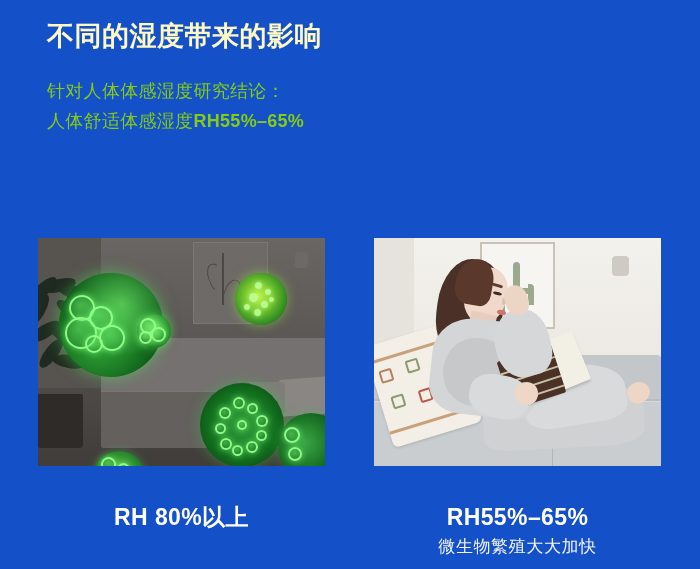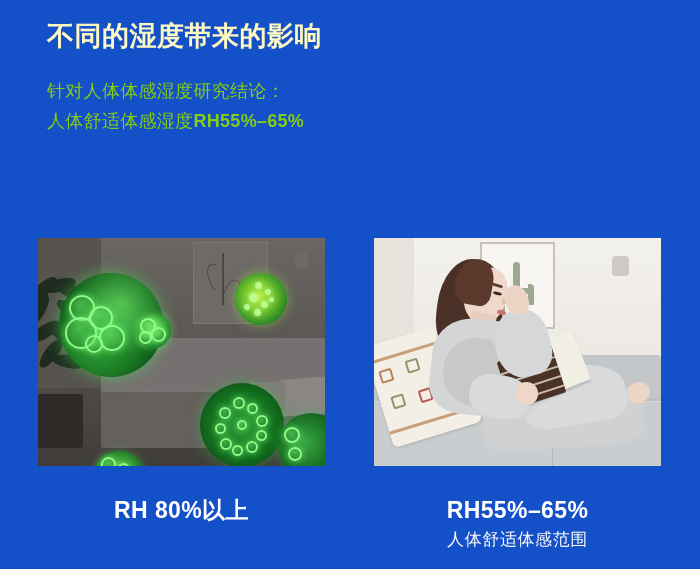--- a/index.html
+++ b/index.html
@@ -345,20 +345,21 @@
   .book3 {
     position: absolute; left: 37%; top: 63%; width: 14%; height: 13%;
     background: #d9c79e; border-radius: 2px; transform: rotate(-10deg);
   }
 
   
   .cap {
     position: absolute;
     text-align: center;
     color: #ffffff;
+    margin-top: 7px;
   }
   .cap.left-cap  { left: 38px;  top: 496px; width: 287px; }
   .cap.right-cap { left: 374px; top: 496px; width: 287px; }
   .cap .big {
     display: block;
     font-size: 23px;
     font-weight: bold;
     letter-spacing: 0.4px;
     line-height: 28px;
   }
@@ -522,16 +523,16 @@
       </div>
     </div>
   </div>
 
   <div class="cap left-cap">
     <span class="big">RH 80%以上</span>
   </div>
 
   <div class="cap right-cap">
     <span class="big">RH55%–65%</span>
-    <span class="small">人体舒适体感范围</span>
+    <span class="small">微生物繁殖大大加快</span>
   </div>
 
 </div>
 
 </body></html>

